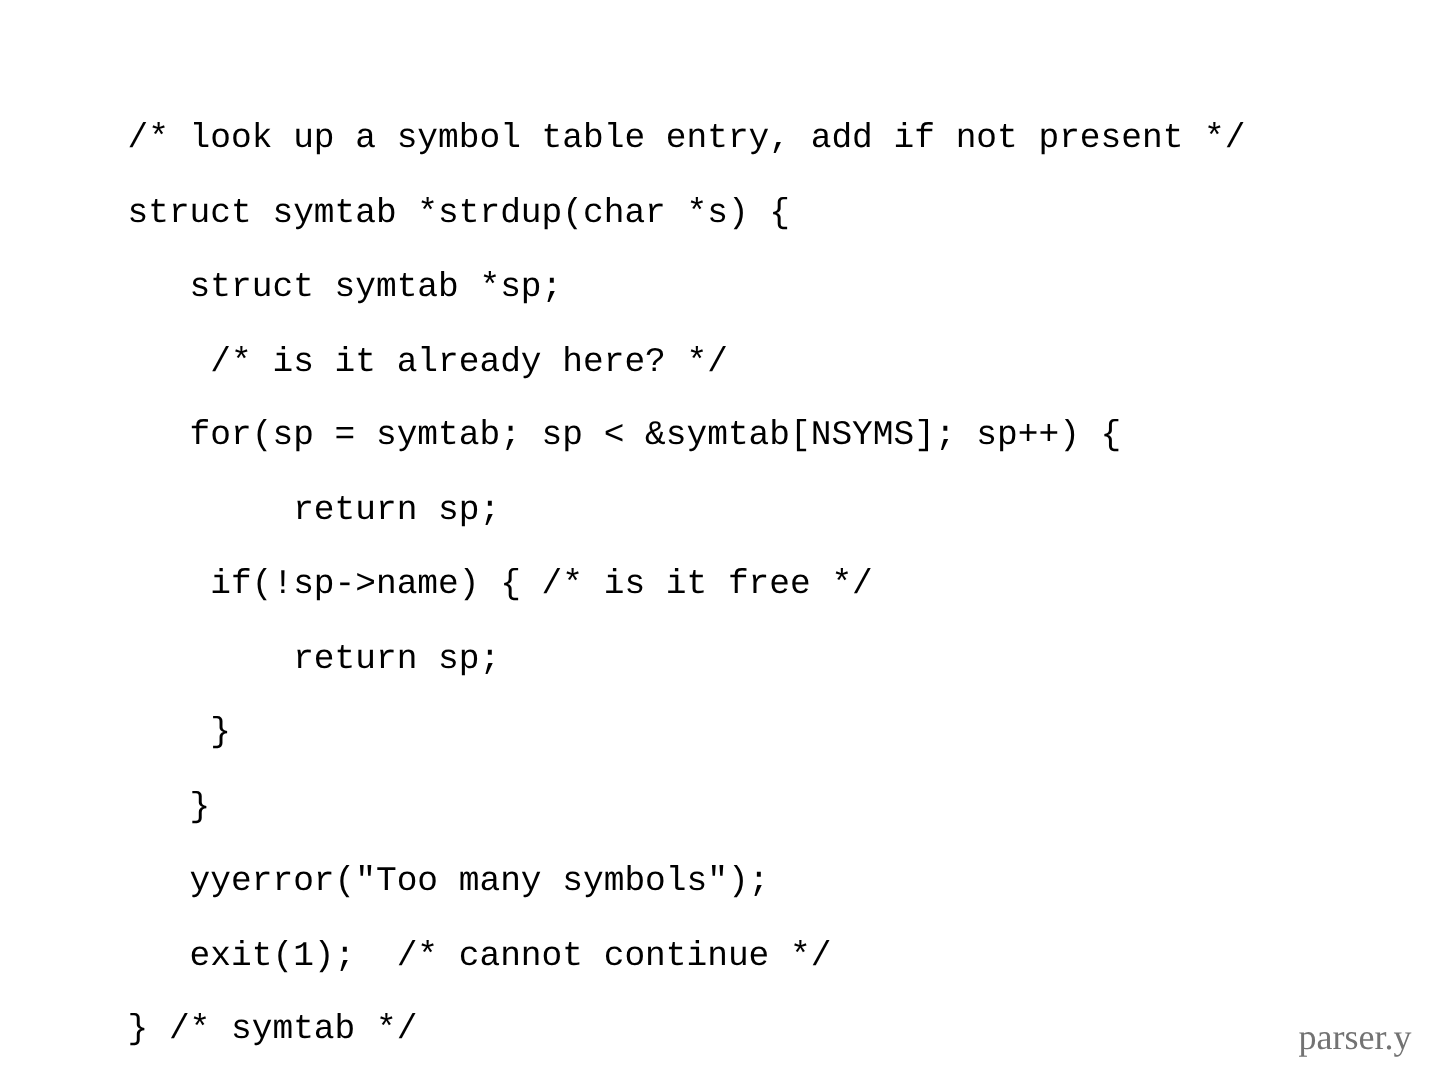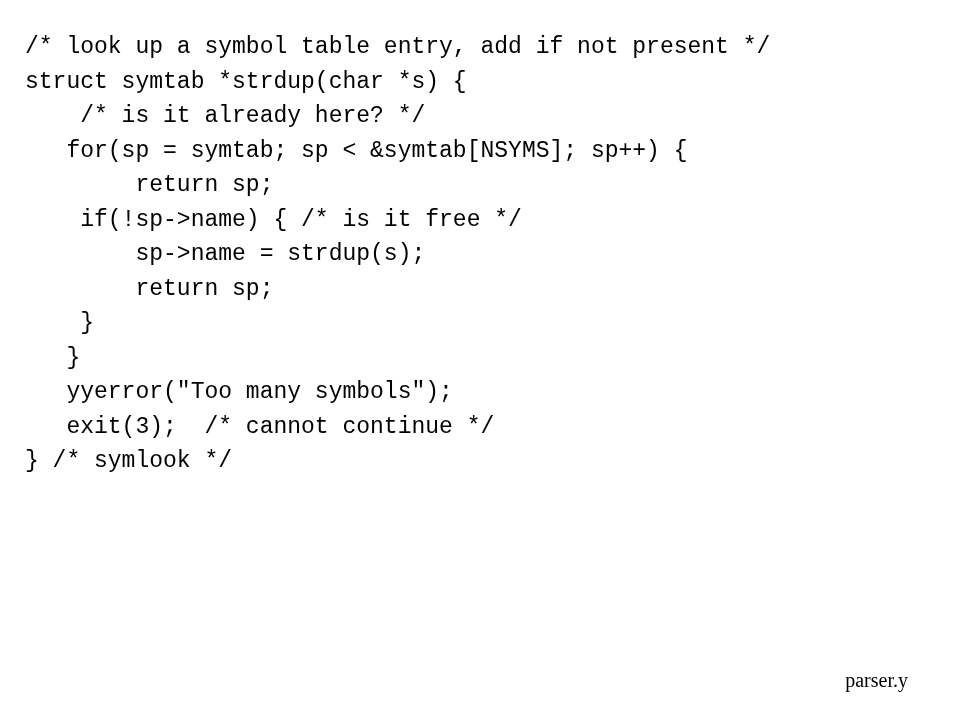--- a/index.html
+++ b/index.html
@@ -1,54 +1,54 @@
 <!DOCTYPE html>
 <html><head>
   <meta charset="utf-8">
   <style>
     * {
-      margin: 0;
+      margin: 15px;
       padding: 0;
       box-sizing: border-box;
     }
     body {
       width: 960px;
       height: 720px;
       background: #ffffff;
       font-family: "Courier New", Courier, monospace;
       font-size: 23px;
       line-height: 1.5;
       padding: 30px 25px;
       color: #000000;
       position: relative;
     }
     .code-line {
       white-space: pre;
     }
     .filename {
       position: absolute;
       bottom: 25px;
-      right: 52px;
+      right: 34px;
       font-family: Georgia, "Times New Roman", serif;
-      font-size: 20px;
-      color: #000000;
+      font-size: 24px;
+      color: #737373;
     }
   </style>
 </head>
 <body>
 
 <div>
   <div class="code-line">/* look up a symbol table entry, add if not present */</div>
   <div class="code-line">struct symtab *strdup(char *s) {</div>
+  <div class="code-line">   struct symtab *sp;</div>
   <div class="code-line">    /* is it already here? */</div>
   <div class="code-line">   for(sp = symtab; sp &lt; &amp;symtab[NSYMS]; sp++) {</div>
   <div class="code-line">        return sp;</div>
   <div class="code-line">    if(!sp-&gt;name) { /* is it free */</div>
-  <div class="code-line">        sp-&gt;name = strdup(s);</div>
   <div class="code-line">        return sp;</div>
   <div class="code-line">    }</div>
   <div class="code-line">   }</div>
   <div class="code-line">   yyerror("Too many symbols");</div>
-  <div class="code-line">   exit(3);  /* cannot continue */</div>
-  <div class="code-line">} /* symlook */</div>
+  <div class="code-line">   exit(1);  /* cannot continue */</div>
+  <div class="code-line">} /* symtab */</div>
 </div>
 
 <div class="filename">parser.y</div>
 
 </body></html>

